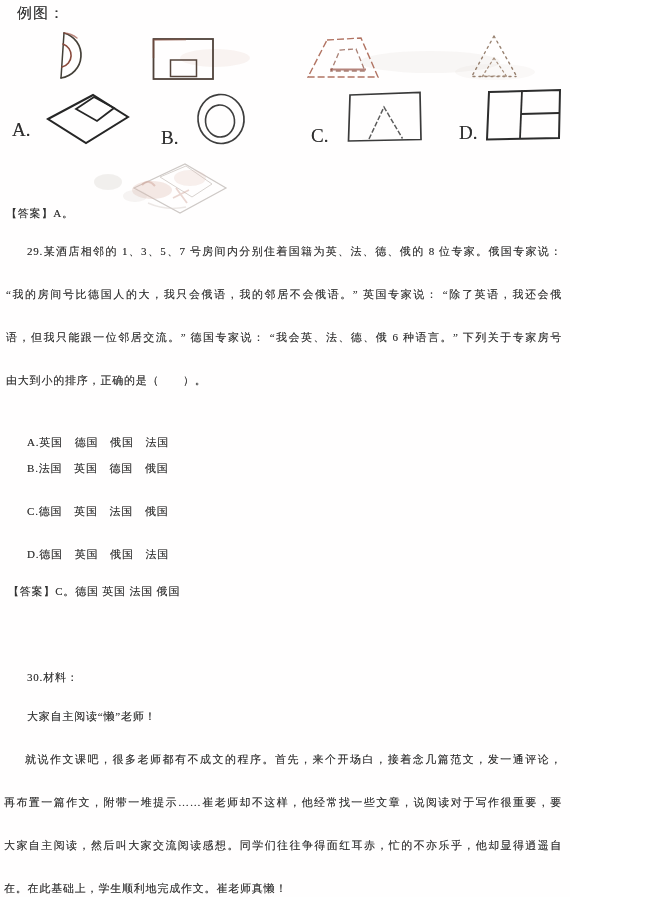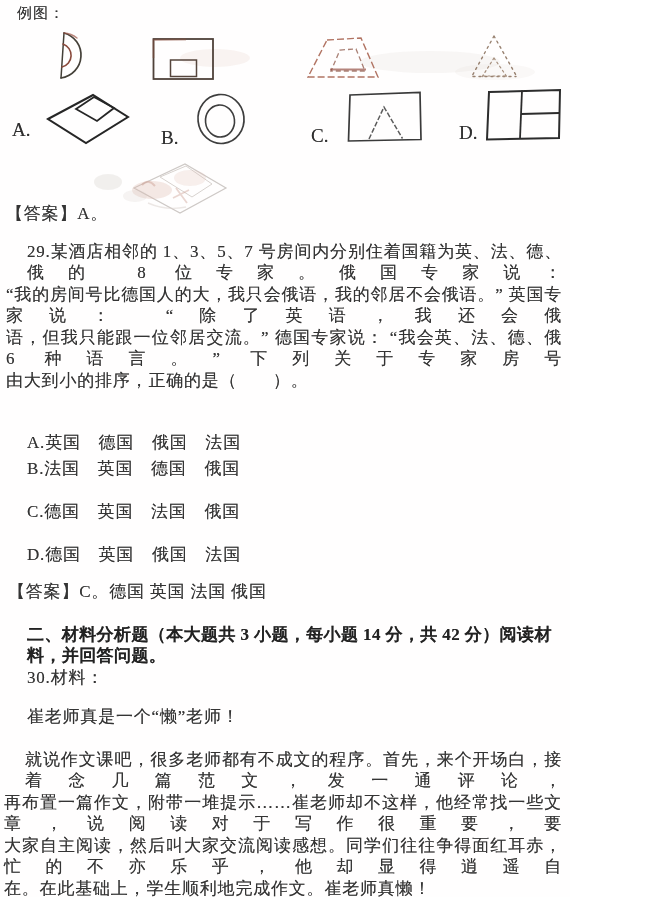--- a/index.html
+++ b/index.html
@@ -3,21 +3,21 @@
 <meta charset="utf-8">
 <style>
   html,body { margin:0; padding:0; background:#ffffff; }
   .page {
     position:relative; width:570px; height:897px; background:#fffefe;
     font-family:"Liberation Serif","DejaVu Serif",serif;
     color:#343434; overflow:hidden;
   }
   .line {
     position:absolute; left:6px; right:8px;
-    font-size:17px; line-height:21px;
+    font-size:11px; line-height:21px;
     letter-spacing:0.8px;
     text-shadow:0 0 0.5px rgba(40,40,40,0.55);
     white-space:pre-wrap;
   }
   .just { text-align:justify; text-align-last:justify; }
   .indent { padding-left:21px; }
   .opt { left:27px; }
   .bold { font-weight:bold; color:#222; letter-spacing:0.4px; }
   .figlabel {
     position:absolute; font-size:19px; color:#2f2f2f;
@@ -115,23 +115,22 @@
   <div class="line just" style="top:327px;">语，但我只能跟一位邻居交流。” 德国专家说： “我会英、法、德、俄 6 种语言。” 下列关于专家房号</div>
   <div class="line" style="top:370px;">由大到小的排序，正确的是（　　）。</div>
 
   <div class="line opt" style="top:432px;">A.英国　德国　俄国　法国</div>
   <div class="line opt" style="top:458px;">B.法国　英国　德国　俄国</div>
   <div class="line opt" style="top:501px;">C.德国　英国　法国　俄国</div>
   <div class="line opt" style="top:544px;">D.德国　英国　俄国　法国</div>
 
   <div class="line" style="top:581px; left:8px;">【答案】C。德国 英国 法国 俄国</div>
 
-  <div class="line bold" style="top:624px; left:27px;">二、材料分析题（本大题共 3 小题，每小题 14 分，共 42 分）阅读材料，并回答问题。</div>
 
   <div class="line" style="top:667px; left:27px;">30.材料：</div>
-  <div class="line" style="top:706px; left:27px;">崔老师真是一个“懒”老师！</div>
+  <div class="line" style="top:706px; left:27px;">大家自主阅读“懒”老师！</div>
 
   <div class="line just indent" style="top:749px; left:4px;">就说作文课吧，很多老师都有不成文的程序。首先，来个开场白，接着念几篇范文，发一通评论，</div>
   <div class="line just" style="top:792px; left:4px;">再布置一篇作文，附带一堆提示……崔老师却不这样，他经常找一些文章，说阅读对于写作很重要，要</div>
   <div class="line just" style="top:835px; left:4px;">大家自主阅读，然后叫大家交流阅读感想。同学们往往争得面红耳赤，忙的不亦乐乎，他却显得逍遥自</div>
   <div class="line" style="top:878px; left:4px;">在。在此基础上，学生顺利地完成作文。崔老师真懒！</div>
 
 </div>
 
 </body></html>

